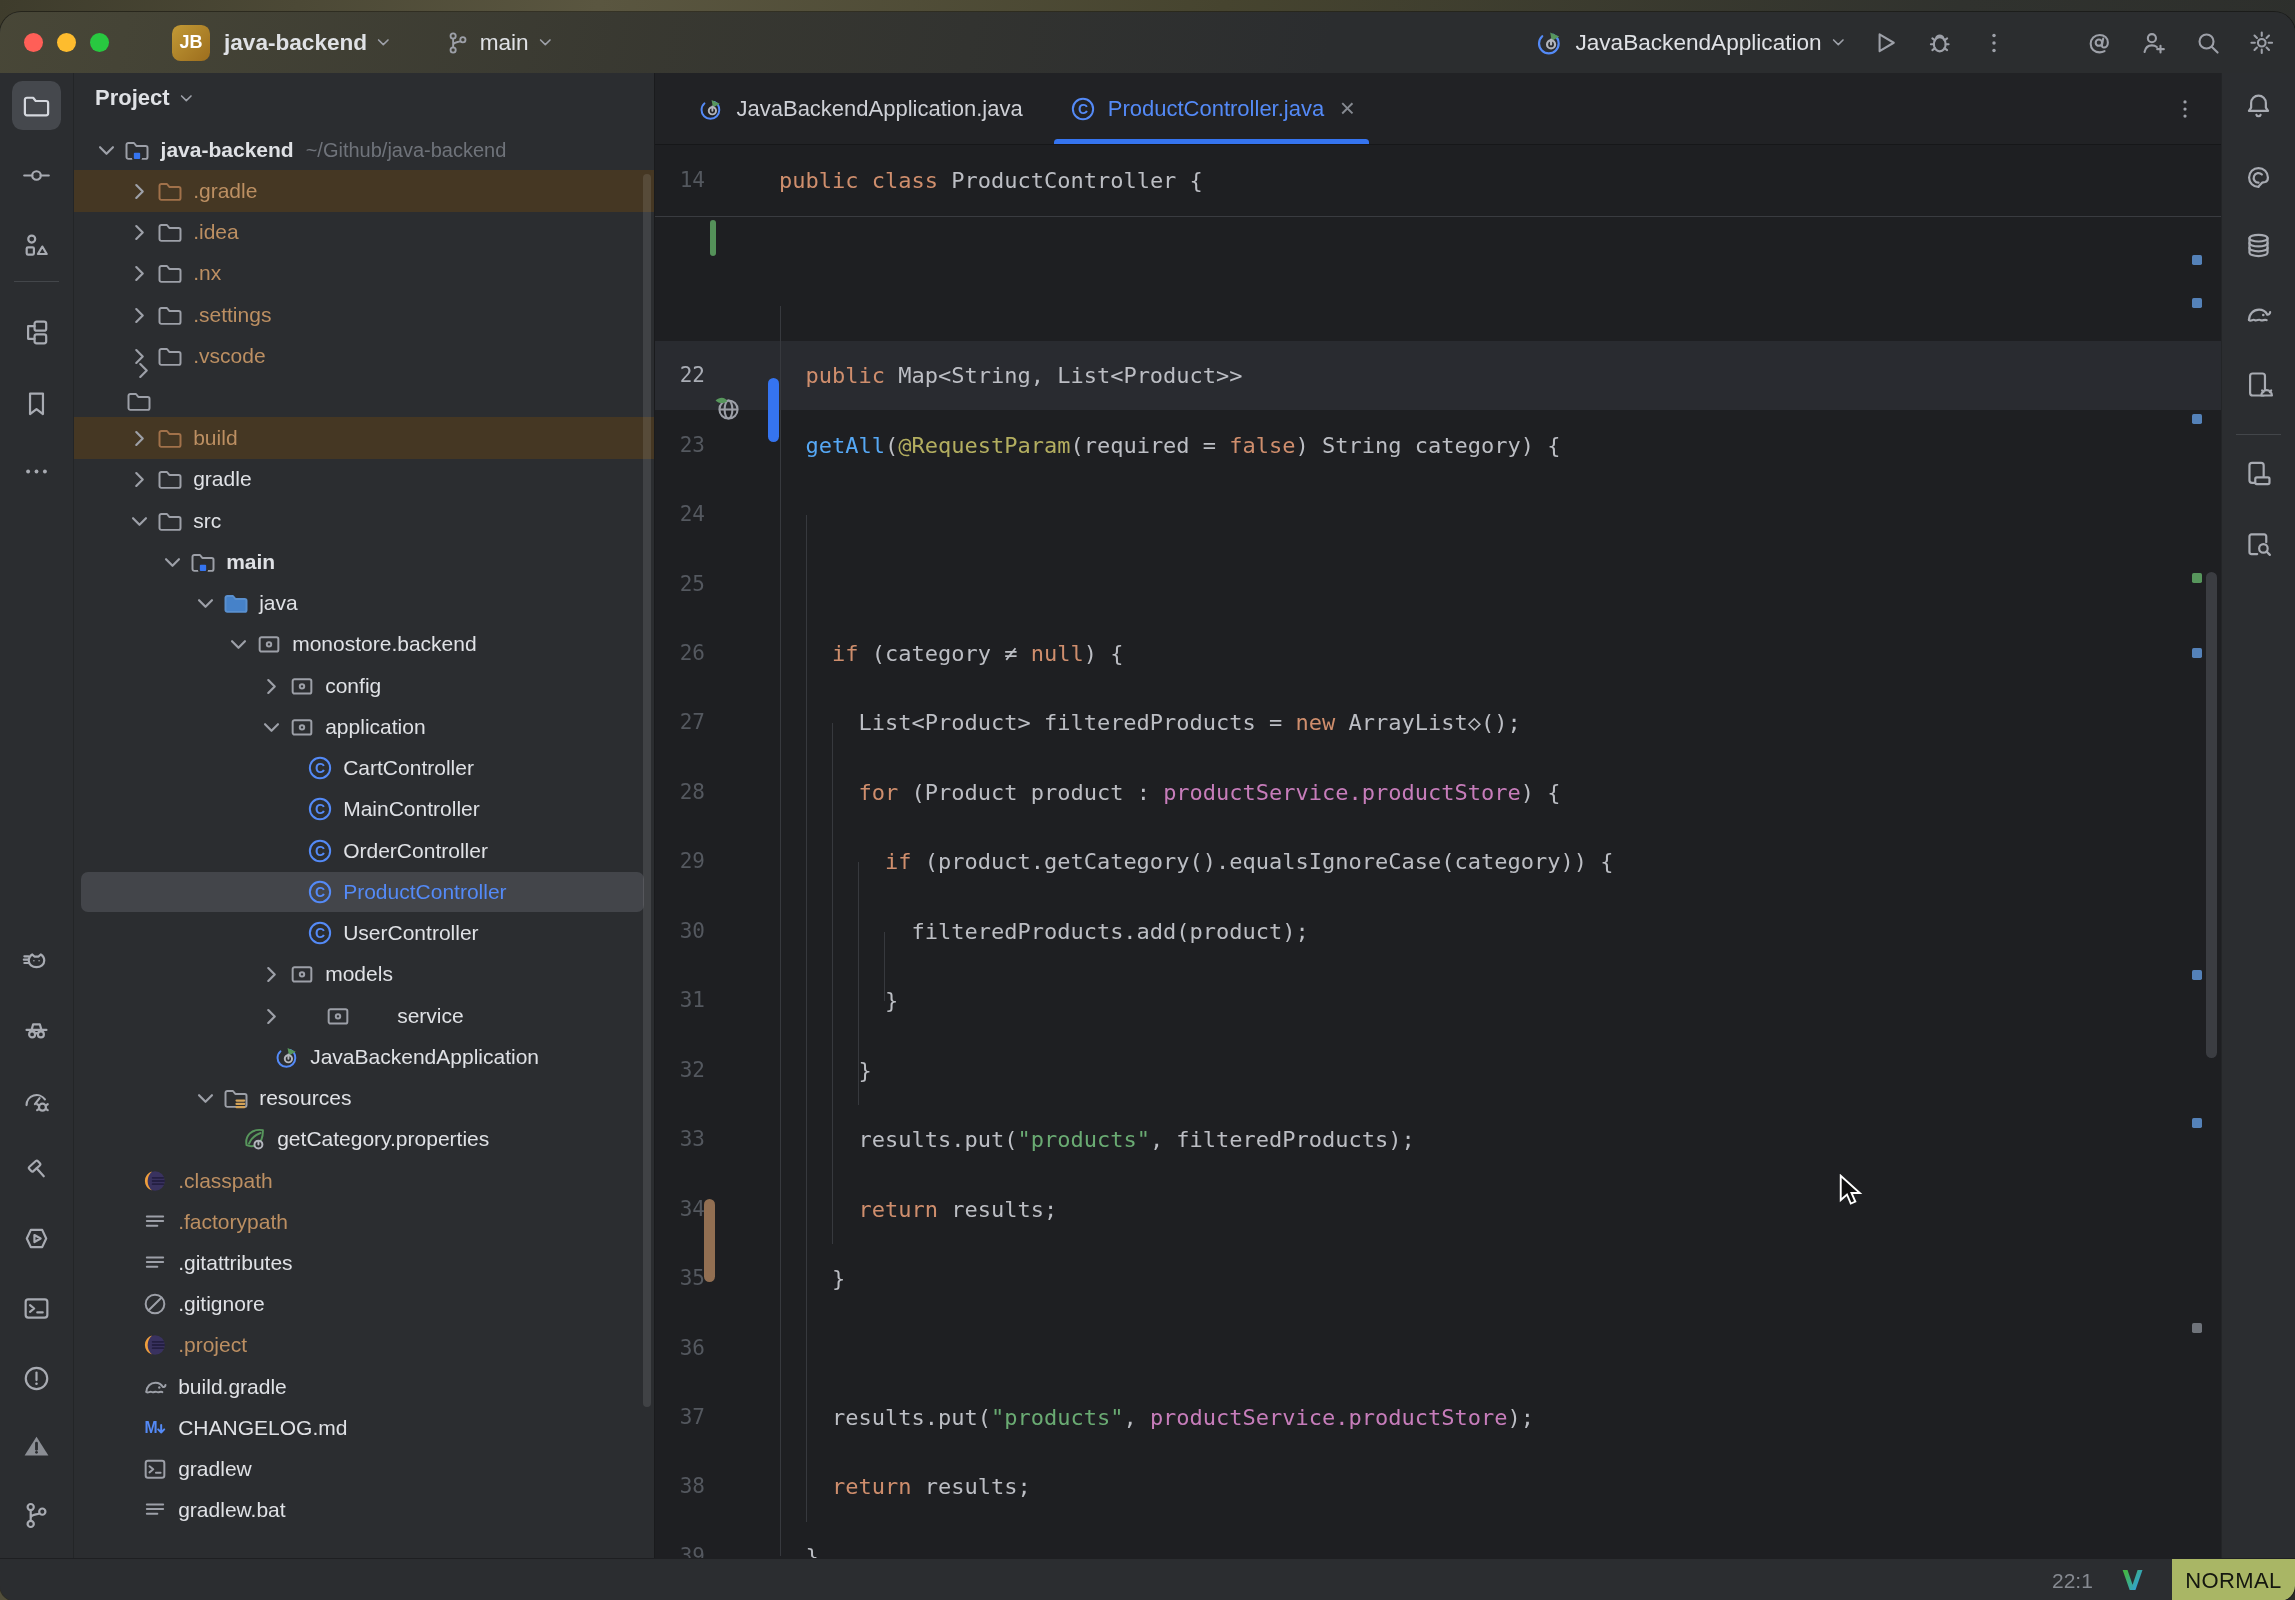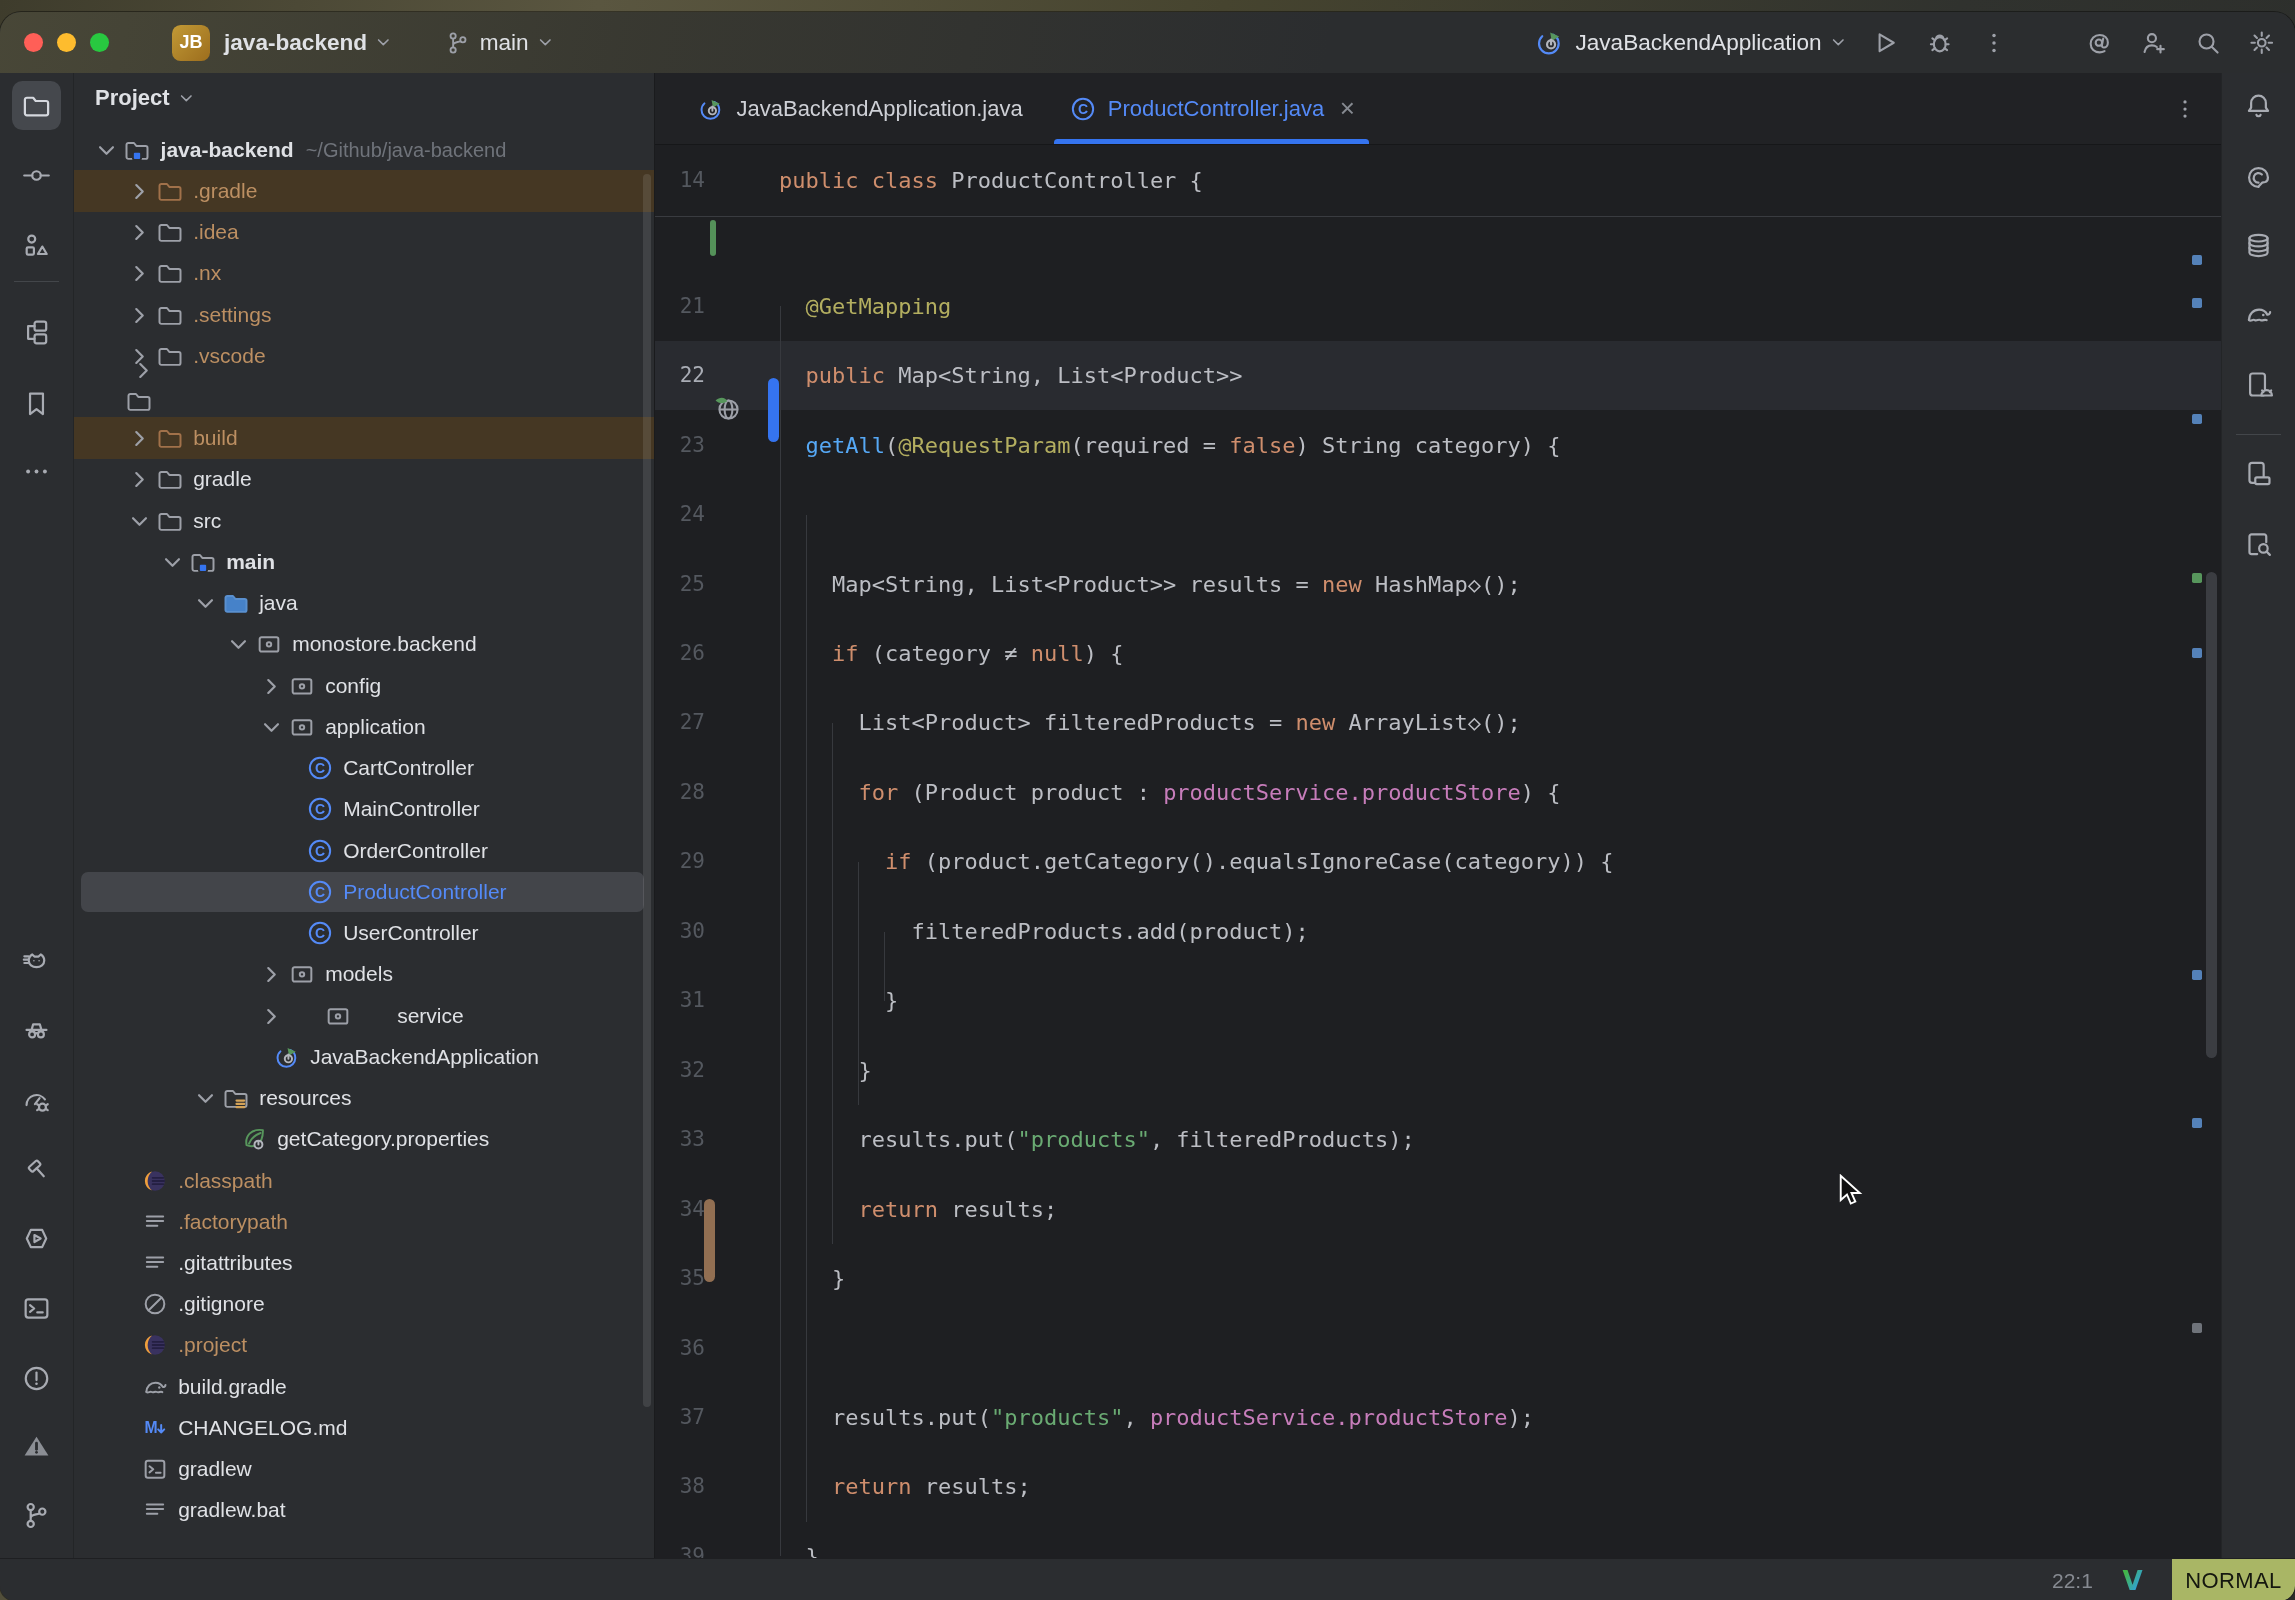--- a/index.html
+++ b/index.html
@@ -994,25 +994,24 @@
             <svg viewBox="0 0 24 24">
               <g fill="none" stroke="currentColor" stroke-width="1.7" stroke-linecap="round" stroke-linejoin="round">
                 <circle cx="12" cy="5.5" r="1.5" fill="currentColor" stroke="none"></circle>
                 <circle cx="12" cy="12" r="1.5" fill="currentColor" stroke="none"></circle>
                 <circle cx="12" cy="18.5" r="1.5" fill="currentColor" stroke="none"></circle>
               </g>
             </svg>
           </span>
       </div>
       <div class="editor" id="editor">
-          <div class="code-row" style="top: 127px;"><span class="lnum">21</span><span class="ltext"><span class="tok-ann">  @GetMapping</span></span></div>
           <div class="code-row current" style="top: 196px;"><span class="lnum hot">22</span><span class="ltext"><span class="tok-kw">  public</span><span class="tok-fg"> Map&lt;String, List&lt;Product&gt;&gt;</span></span></div>
           <div class="code-row" style="top: 266px;"><span class="lnum">23</span><span class="ltext"><span class="tok-fn">  getAll</span><span class="tok-fg">(</span><span class="tok-ann">@RequestParam</span><span class="tok-fg">(required = </span><span class="tok-kw">false</span><span class="tok-fg">) String category) {</span></span></div>
           <div class="code-row" style="top: 335px;"><span class="lnum">24</span><span class="ltext"></span></div>
-          <div class="code-row" style="top: 405px;"><span class="lnum">25</span><span class="ltext"><span class="tok-fg">    Map&lt;String, List&lt;Product&gt;&gt; results = </span><span class="tok-kw">new</span><span class="tok-fg"> HashMap◇();</span></span></div>
+          <div class="code-row" style="top: 405px;"><span class="lnum">25</span></div>
           <div class="code-row" style="top: 474px;"><span class="lnum">26</span><span class="ltext"><span class="tok-kw">    if</span><span class="tok-fg"> (category ≠ </span><span class="tok-kw">null</span><span class="tok-fg">) {</span></span></div>
           <div class="code-row" style="top: 543px;"><span class="lnum">27</span><span class="ltext"><span class="tok-fg">      List&lt;Product&gt; filteredProducts = </span><span class="tok-kw">new</span><span class="tok-fg"> ArrayList◇();</span></span></div>
           <div class="code-row" style="top: 613px;"><span class="lnum">28</span><span class="ltext"><span class="tok-kw">      for</span><span class="tok-fg"> (Product product : </span><span class="tok-field">productService.productStore</span><span class="tok-fg">) {</span></span></div>
           <div class="code-row" style="top: 682px;"><span class="lnum">29</span><span class="ltext"><span class="tok-kw">        if</span><span class="tok-fg"> (product.getCategory().equalsIgnoreCase(category)) {</span></span></div>
           <div class="code-row" style="top: 752px;"><span class="lnum">30</span><span class="ltext"><span class="tok-fg">          filteredProducts.add(product);</span></span></div>
           <div class="code-row" style="top: 821px;"><span class="lnum">31</span><span class="ltext"><span class="tok-fg">        }</span></span></div>
           <div class="code-row" style="top: 891px;"><span class="lnum">32</span><span class="ltext"><span class="tok-fg">      }</span></span></div>
           <div class="code-row" style="top: 960px;"><span class="lnum">33</span><span class="ltext"><span class="tok-fg">      results.put(</span><span class="tok-str">"products"</span><span class="tok-fg">, filteredProducts);</span></span></div>
           <div class="code-row" style="top: 1030px;"><span class="lnum">34</span><span class="ltext"><span class="tok-kw">      return</span><span class="tok-fg"> results;</span></span></div>
           <div class="code-row" style="top: 1099px;"><span class="lnum">35</span><span class="ltext"><span class="tok-fg">    }</span></span></div>

